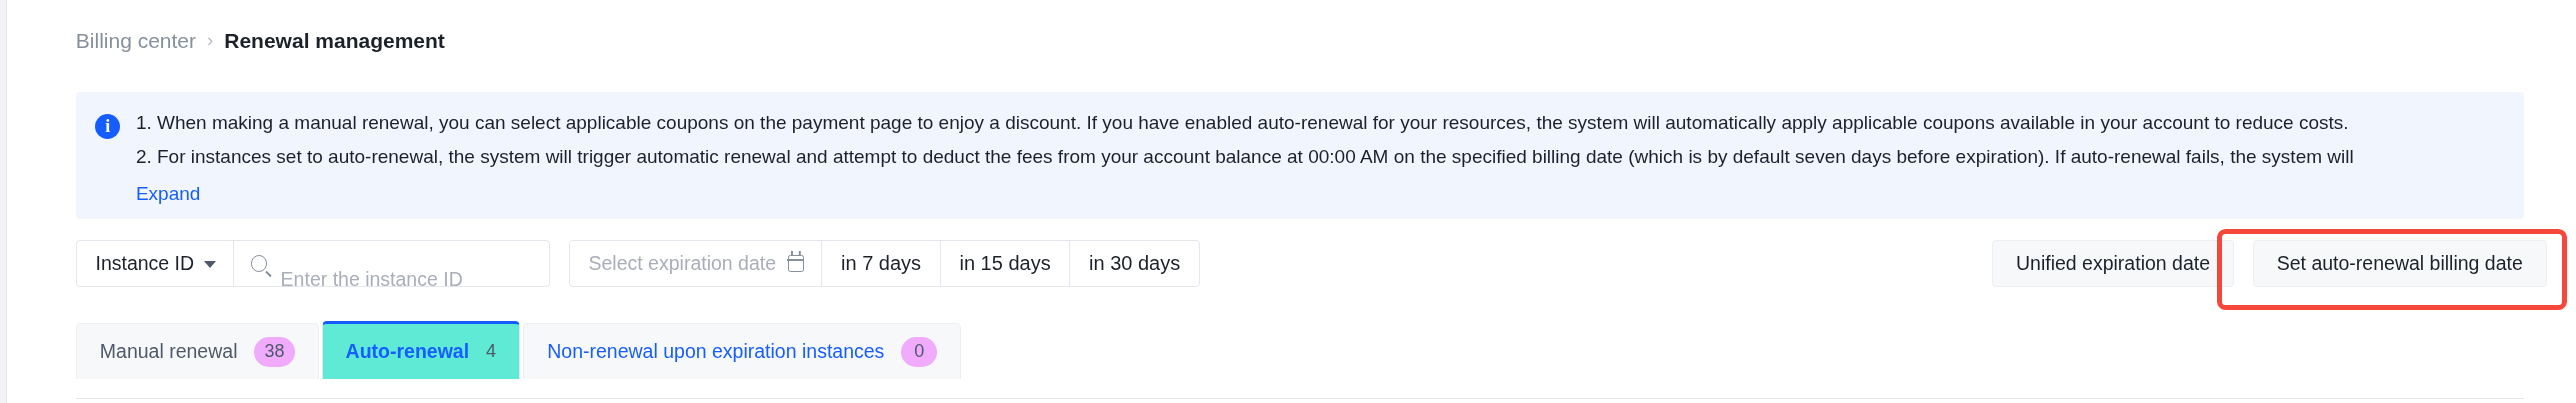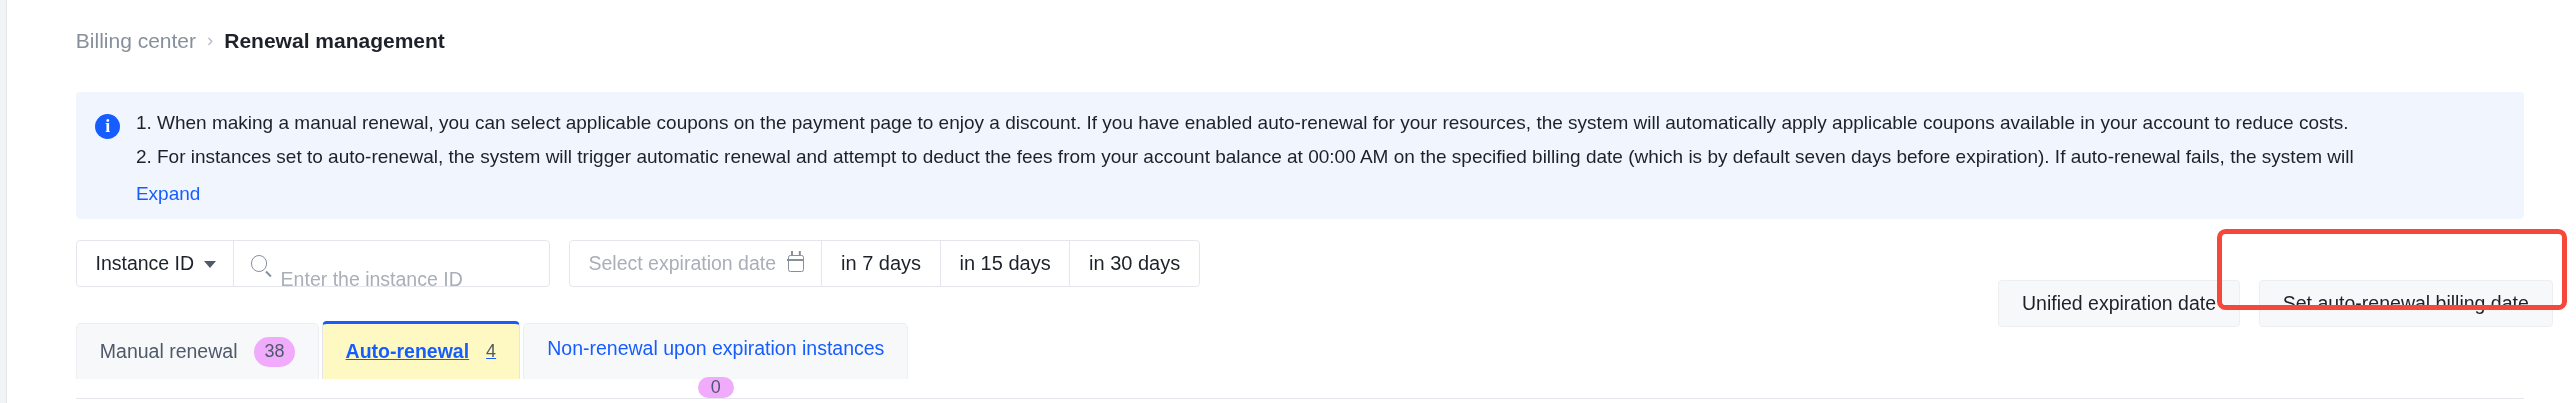--- a/index.html
+++ b/index.html
@@ -224,25 +224,24 @@
     border-right: 0.8px solid #e5e6eb;
     cursor: pointer;
     white-space: nowrap;
   }
   .quick-range:last-child { border-right: none; }
 
   
   #action-bar {
     position: absolute;
     top: 240px;
-    right: 23px;
+    right: 29px;
     display: flex;
     align-items: center;
     gap: 18.7px;
-    margin-top: 40px;
   }
   .action-btn {
     height: 47px;
     padding: 0 23px;
     display: flex;
     align-items: center;
     justify-content: center;
     background: #f7f8fa;
     border: 0.8px solid #eceef1;
     border-radius: 3.9px;
@@ -287,30 +286,29 @@
     background: #f7f8fa;
     border: 0.8px solid #eceef1;
     border-bottom: none;
     border-radius: 4.7px 4.7px 0 0;
     font-size: 19.5px;
     color: #4e5969;
     cursor: pointer;
     white-space: nowrap;
     margin-right: 3.1px;
   }
-  .tab.link-style { color: #165dff; flex-direction: column; }
+  .tab.link-style { color: #165dff; }
   .tab.active {
-    background: #fef9c3;
+    background: #5eead4;
     border: 0.8px solid #e5e6eb;
     border-bottom: none;
     border-top: 3.1px solid #165dff;
     color: #165dff;
     font-weight: bold;
     height: 58px;
-    text-decoration: underline;
   }
   .tab-badge {
     display: inline-flex;
     align-items: center;
     justify-content: center;
     min-width: 36px;
     height: 30px;
     padding: 0 10px;
     border-radius: 15px;
     background: #f0abfc;

